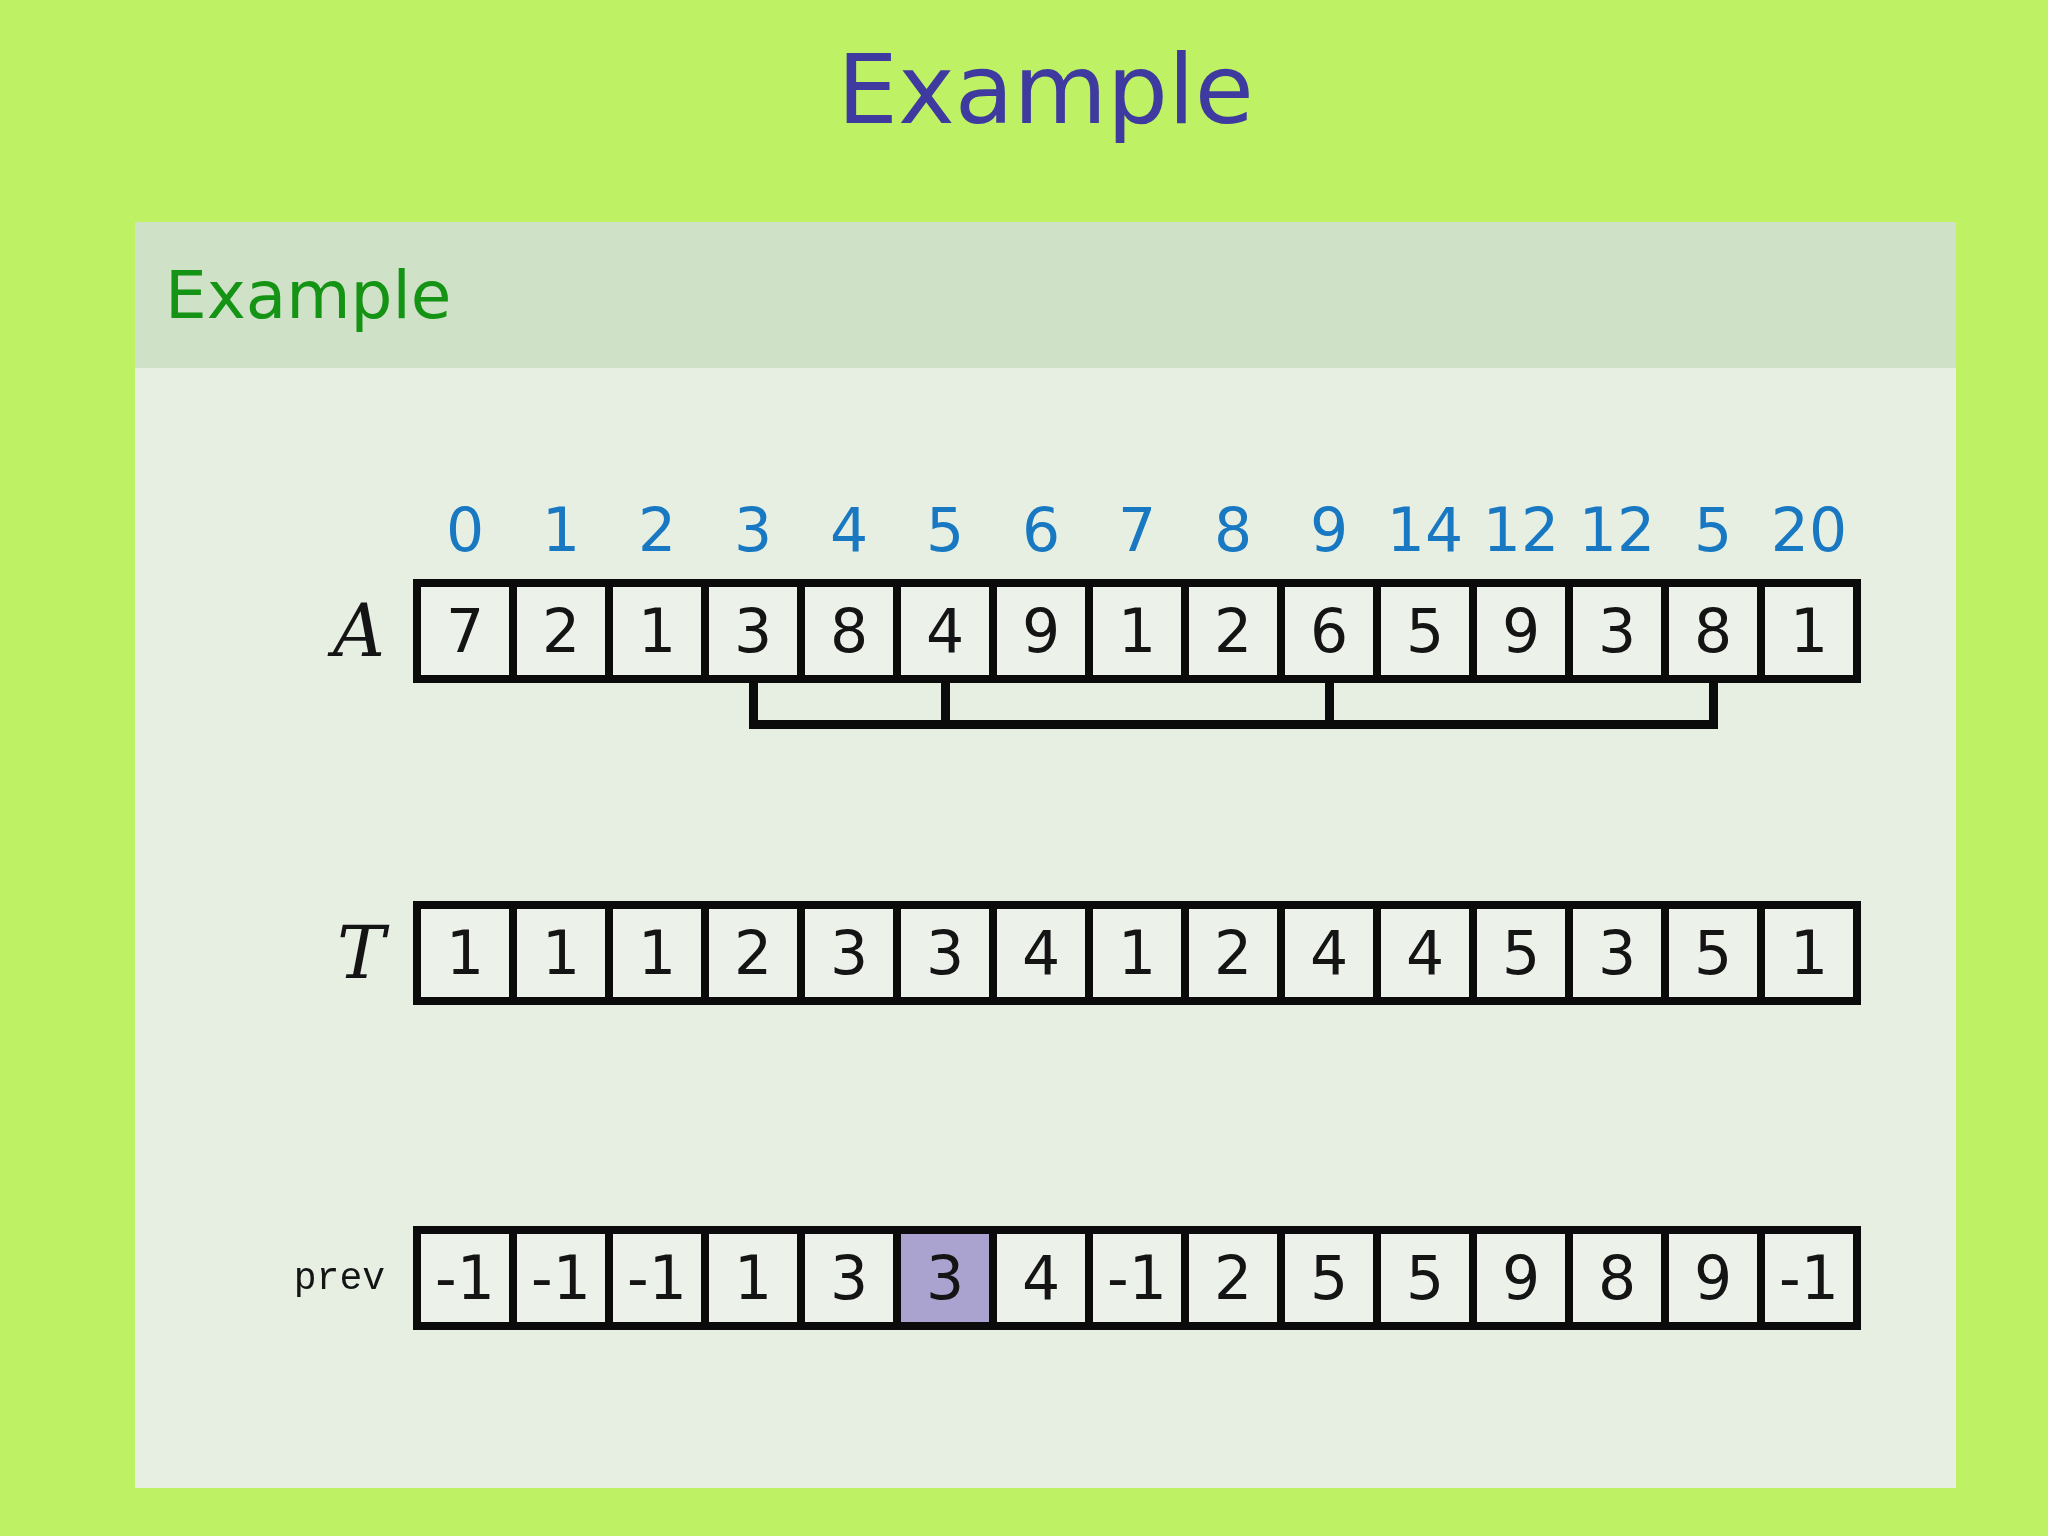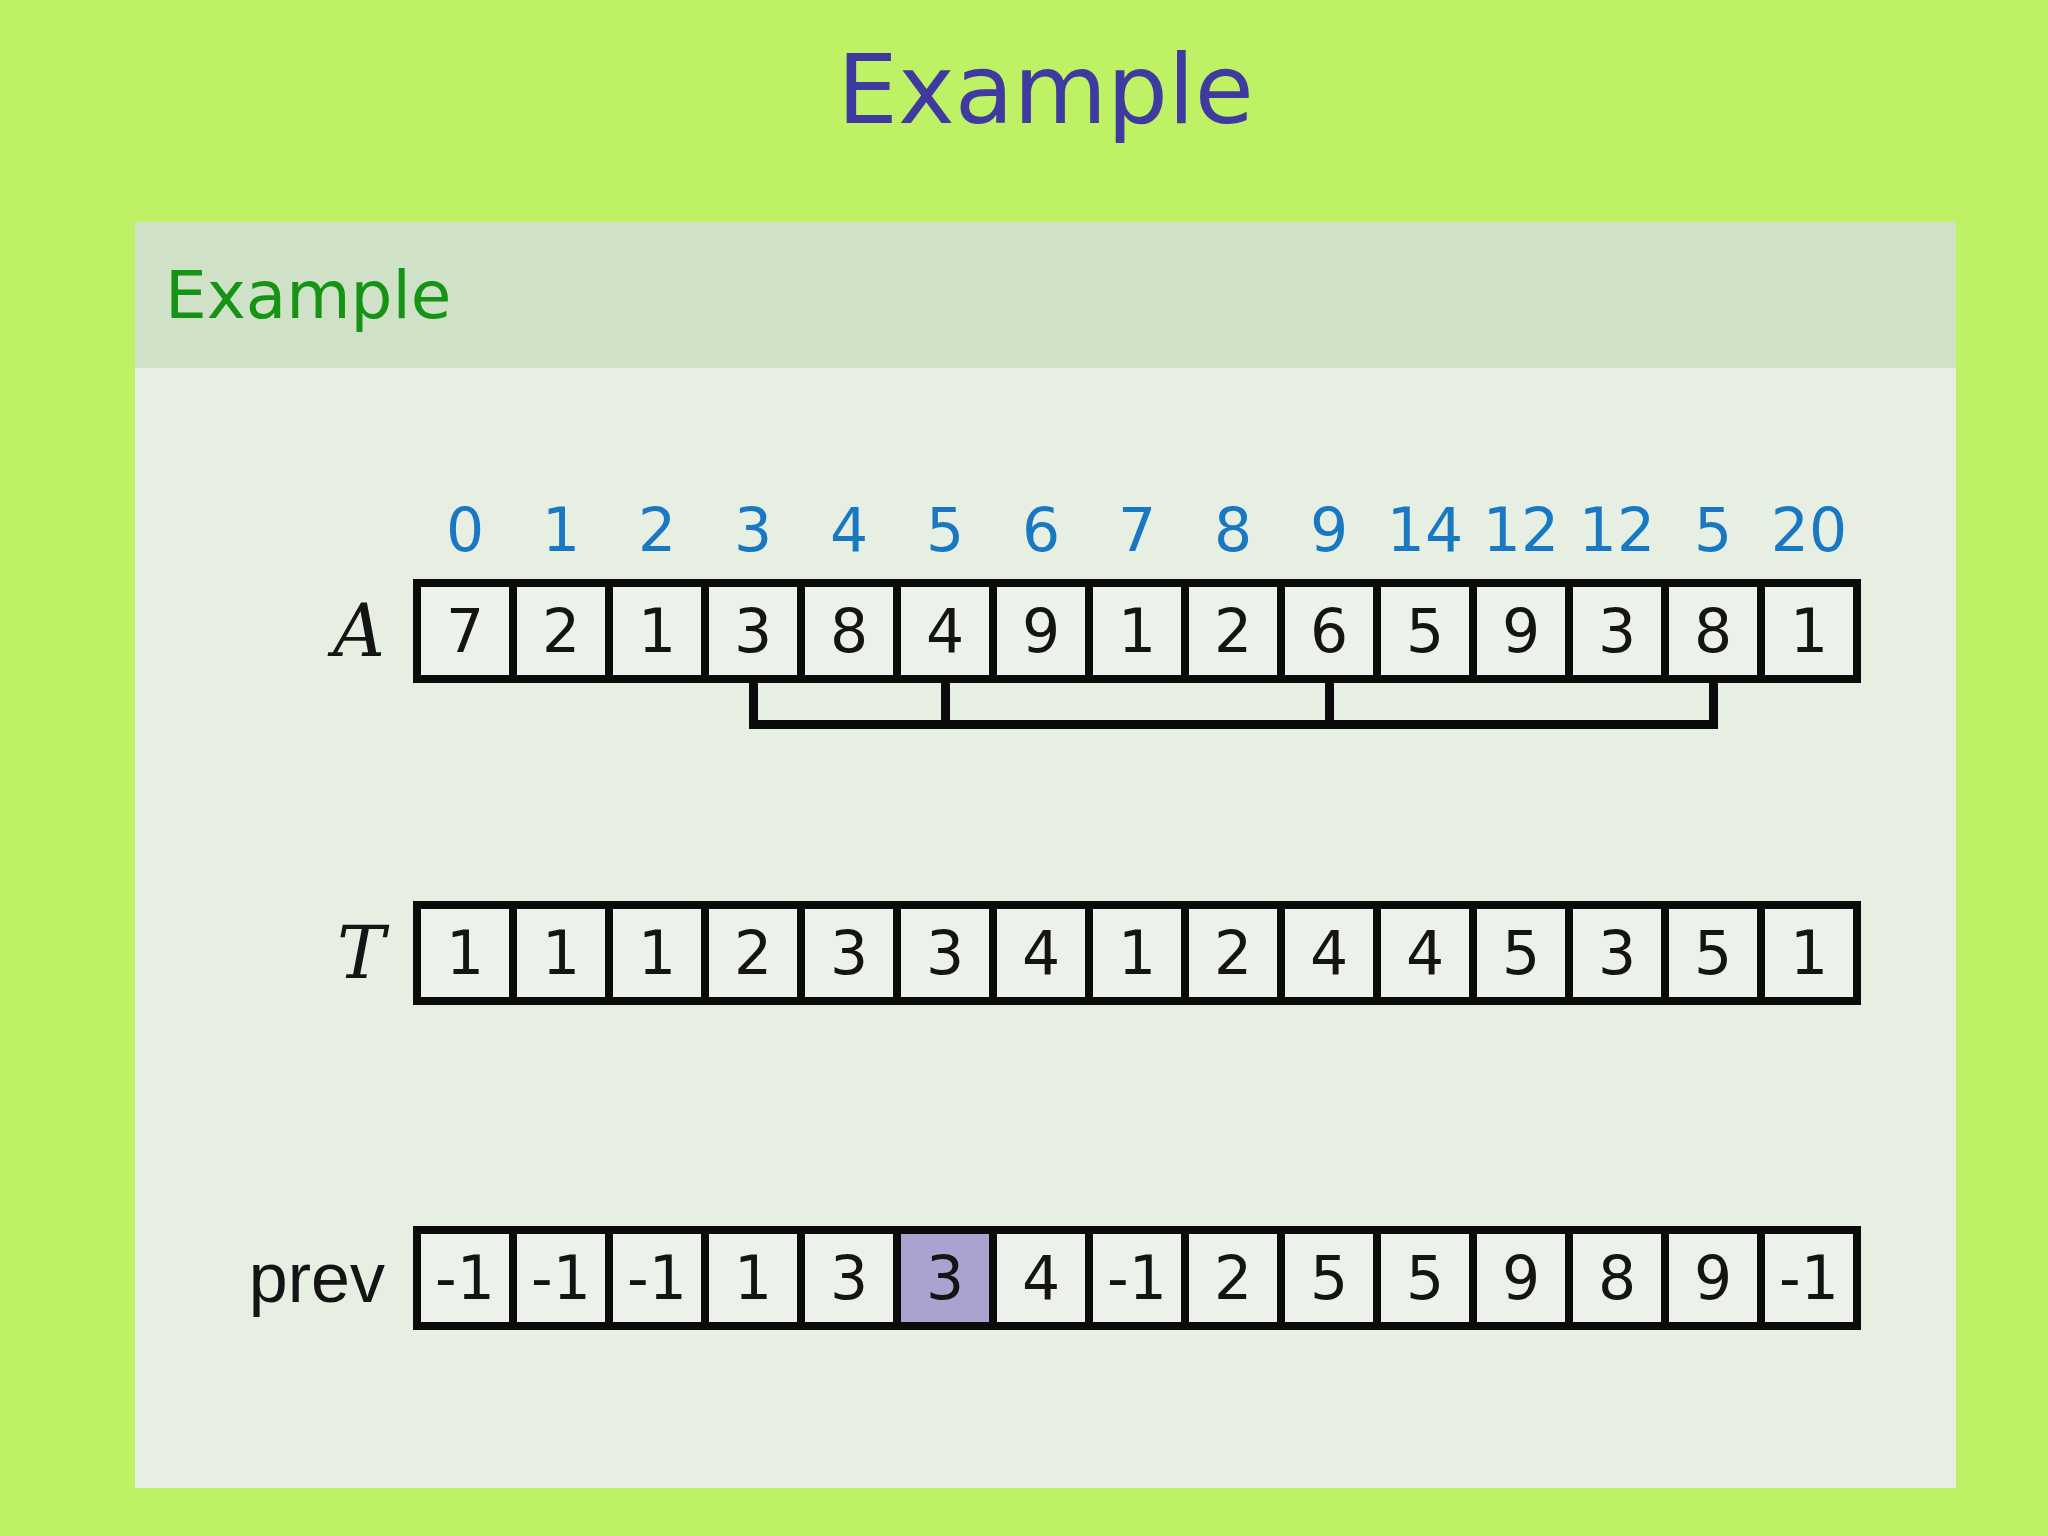--- a/index.html
+++ b/index.html
@@ -34,21 +34,21 @@
     width:96px; height:96px; box-sizing:border-box; border:4px solid #0b0b0b;
     background:#ecf1ea; display:flex; align-items:center; justify-content:center;
     font-size:60px; color:#141414;
   }
   .cell.highlight { background:#aaa3d0; }
   .row-label {
     position:absolute; height:96px; display:flex; align-items:center;
     justify-content:flex-end; color:#141414;
   }
   .label-math { font-family:"DejaVu Serif", serif; font-style:italic; font-size:72px; }
-  .label-mono { font-family:Liberation Sans, sans-serif; font-size:70px; }
+  .label-mono { font-family:Liberation Mono, monospace; font-size:38px; }
   .bracket { position:absolute; left:417px; top:675px; width:1440px; height:60px; }
   .bracket .tick { position:absolute; top:0; width:9px; height:54px; background:#0b0b0b; }
   .bracket .bar  { position:absolute; top:45px; height:9px; background:#0b0b0b; }
 </style>
 </head>
 <body>
 
 <div class="slide">
 
   <div class="main-title">Example</div>

